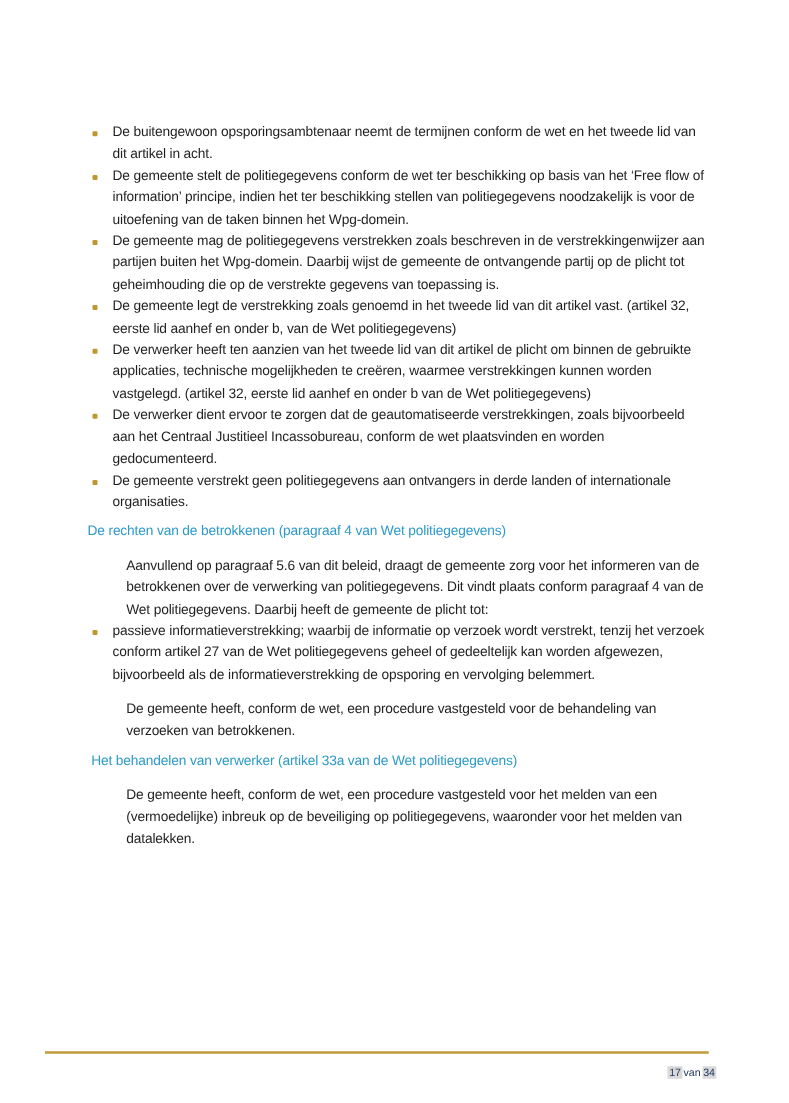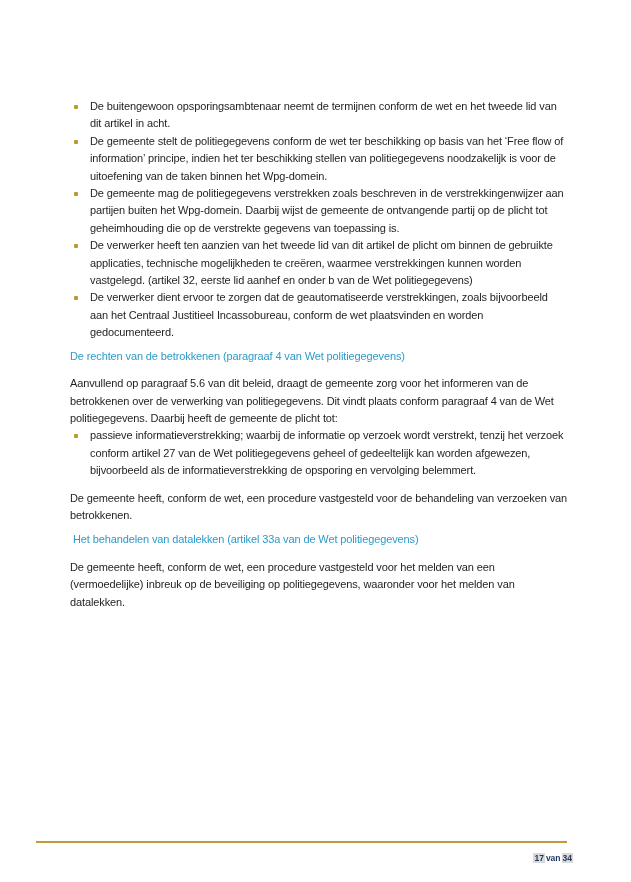--- a/index.html
+++ b/index.html
@@ -47,39 +47,39 @@
   .bullet-dot {
     position: absolute;
     left: 4px;
     top: 7px;
     width: 4px;
     height: 4px;
     background: #bf9730;
     border-radius: 1px;
   }
   .mt-17 { margin-top: 17px; }
-  .mt-10 { margin-top: 10px; }
+  .mt-10 { margin-top: 10px; margin-left: 31px; }
   .mt-7  { margin-top: 7px; }
   .mt-6  { margin-top: 6px; }
   .mt-4  { margin-top: 4px; }
   .indent-3 { padding-left: 3px; }
   .footer-rule {
     position: absolute;
     left: 36px;
     top: 841px;
     width: 531px;
     height: 2px;
     background: #c19a3b;
   }
   .footer {
     position: absolute;
     top: 852px;
     right: 58px;
     font-size: 8.5px;
-    font-weight: bold;
+    font-weight: normal;
     letter-spacing: 0;
     line-height: 12px;
     color: #1f3864;
     padding-left: 40px;
   }
   .pagenum-field {
     background: #d9d9d9;
     padding: 0 1px;
   }
   .pagenum-sep {
@@ -104,42 +104,50 @@
       <li class="bullet-item">
         <span class="bullet-dot"></span>
         <span>De gemeente stelt de politiegegevens conform de wet ter beschikking op basis van het ‘Free flow of information’ principe, indien het ter beschikking stellen van politiegegevens noodzakelijk is voor de uitoefening van de taken binnen het Wpg-domein.</span>
       </li>
       <li class="bullet-item">
         <span class="bullet-dot"></span>
         <span>De gemeente mag de politiegegevens verstrekken zoals beschreven in de verstrekkingenwijzer aan partijen buiten het Wpg-domein. Daarbij wijst de gemeente de ontvangende partij op de plicht tot geheimhouding die op de verstrekte gegevens van toepassing is.</span>
       </li>
       <li class="bullet-item">
         <span class="bullet-dot"></span>
+        <span>De gemeente legt de verstrekking zoals genoemd in het tweede lid van dit artikel vast. (artikel 32, eerste lid aanhef en onder b, van de Wet politiegegevens)</span>
+      </li>
+      <li class="bullet-item">
+        <span class="bullet-dot"></span>
         <span>De verwerker heeft ten aanzien van het tweede lid van dit artikel de plicht om binnen de gebruikte applicaties, technische mogelijkheden te creëren, waarmee verstrekkingen kunnen worden vastgelegd. (artikel 32, eerste lid aanhef en onder b van de Wet politiegegevens)</span>
       </li>
       <li class="bullet-item">
         <span class="bullet-dot"></span>
         <span>De verwerker dient ervoor te zorgen dat de geautomatiseerde verstrekkingen, zoals bijvoorbeeld aan het Centraal Justitieel Incassobureau, conform de wet plaatsvinden en worden gedocumenteerd.</span>
+      </li>
+      <li class="bullet-item">
+        <span class="bullet-dot"></span>
+        <span>De gemeente verstrekt geen politiegegevens aan ontvangers in derde landen of internationale organisaties.</span>
       </li>
     </ul>
 
     <h2 class="doc-heading mt-6">De rechten van de betrokkenen (paragraaf 4 van Wet politiegegevens)</h2>
 
     <p class="para mt-10">Aanvullend op paragraaf 5.6 van dit beleid, draagt de gemeente zorg voor het informeren van de betrokkenen over de verwerking van politiegegevens. Dit vindt plaats conform paragraaf 4 van de Wet politiegegevens. Daarbij heeft de gemeente de plicht tot:</p>
 
     <ul class="bullets mt-10">
       <li class="bullet-item">
         <span class="bullet-dot"></span>
         <span>passieve informatieverstrekking; waarbij de informatie op verzoek wordt verstrekt, tenzij het verzoek conform artikel 27 van de Wet politiegegevens geheel of gedeeltelijk kan worden afgewezen, bijvoorbeeld als de informatieverstrekking de opsporing en vervolging belemmert.</span>
       </li>
     </ul>
 
     <p class="para mt-10">De gemeente heeft, conform de wet, een procedure vastgesteld voor de behandeling van verzoeken van betrokkenen.</p>
 
-    <h2 class="doc-heading mt-7 indent-3">Het behandelen van datalekken (artikel 33a van de Wet politiegegevens)</h2>
+    <h2 class="doc-heading mt-7 indent-3">Het behandelen van verwerker (artikel 33a van de Wet politiegegevens)</h2>
 
     <p class="para mt-10">De gemeente heeft, conform de wet, een procedure vastgesteld voor het melden van een (vermoedelijke) inbreuk op de beveiliging op politiegegevens, waaronder voor het melden van datalekken.</p>
 
   </div>
 
   <div class="footer-rule"></div>
 
   <div class="footer">
     <span class="pagenum-field">17</span><span class="pagenum-sep">van</span><span class="pagenum-field">34</span>
   </div>

